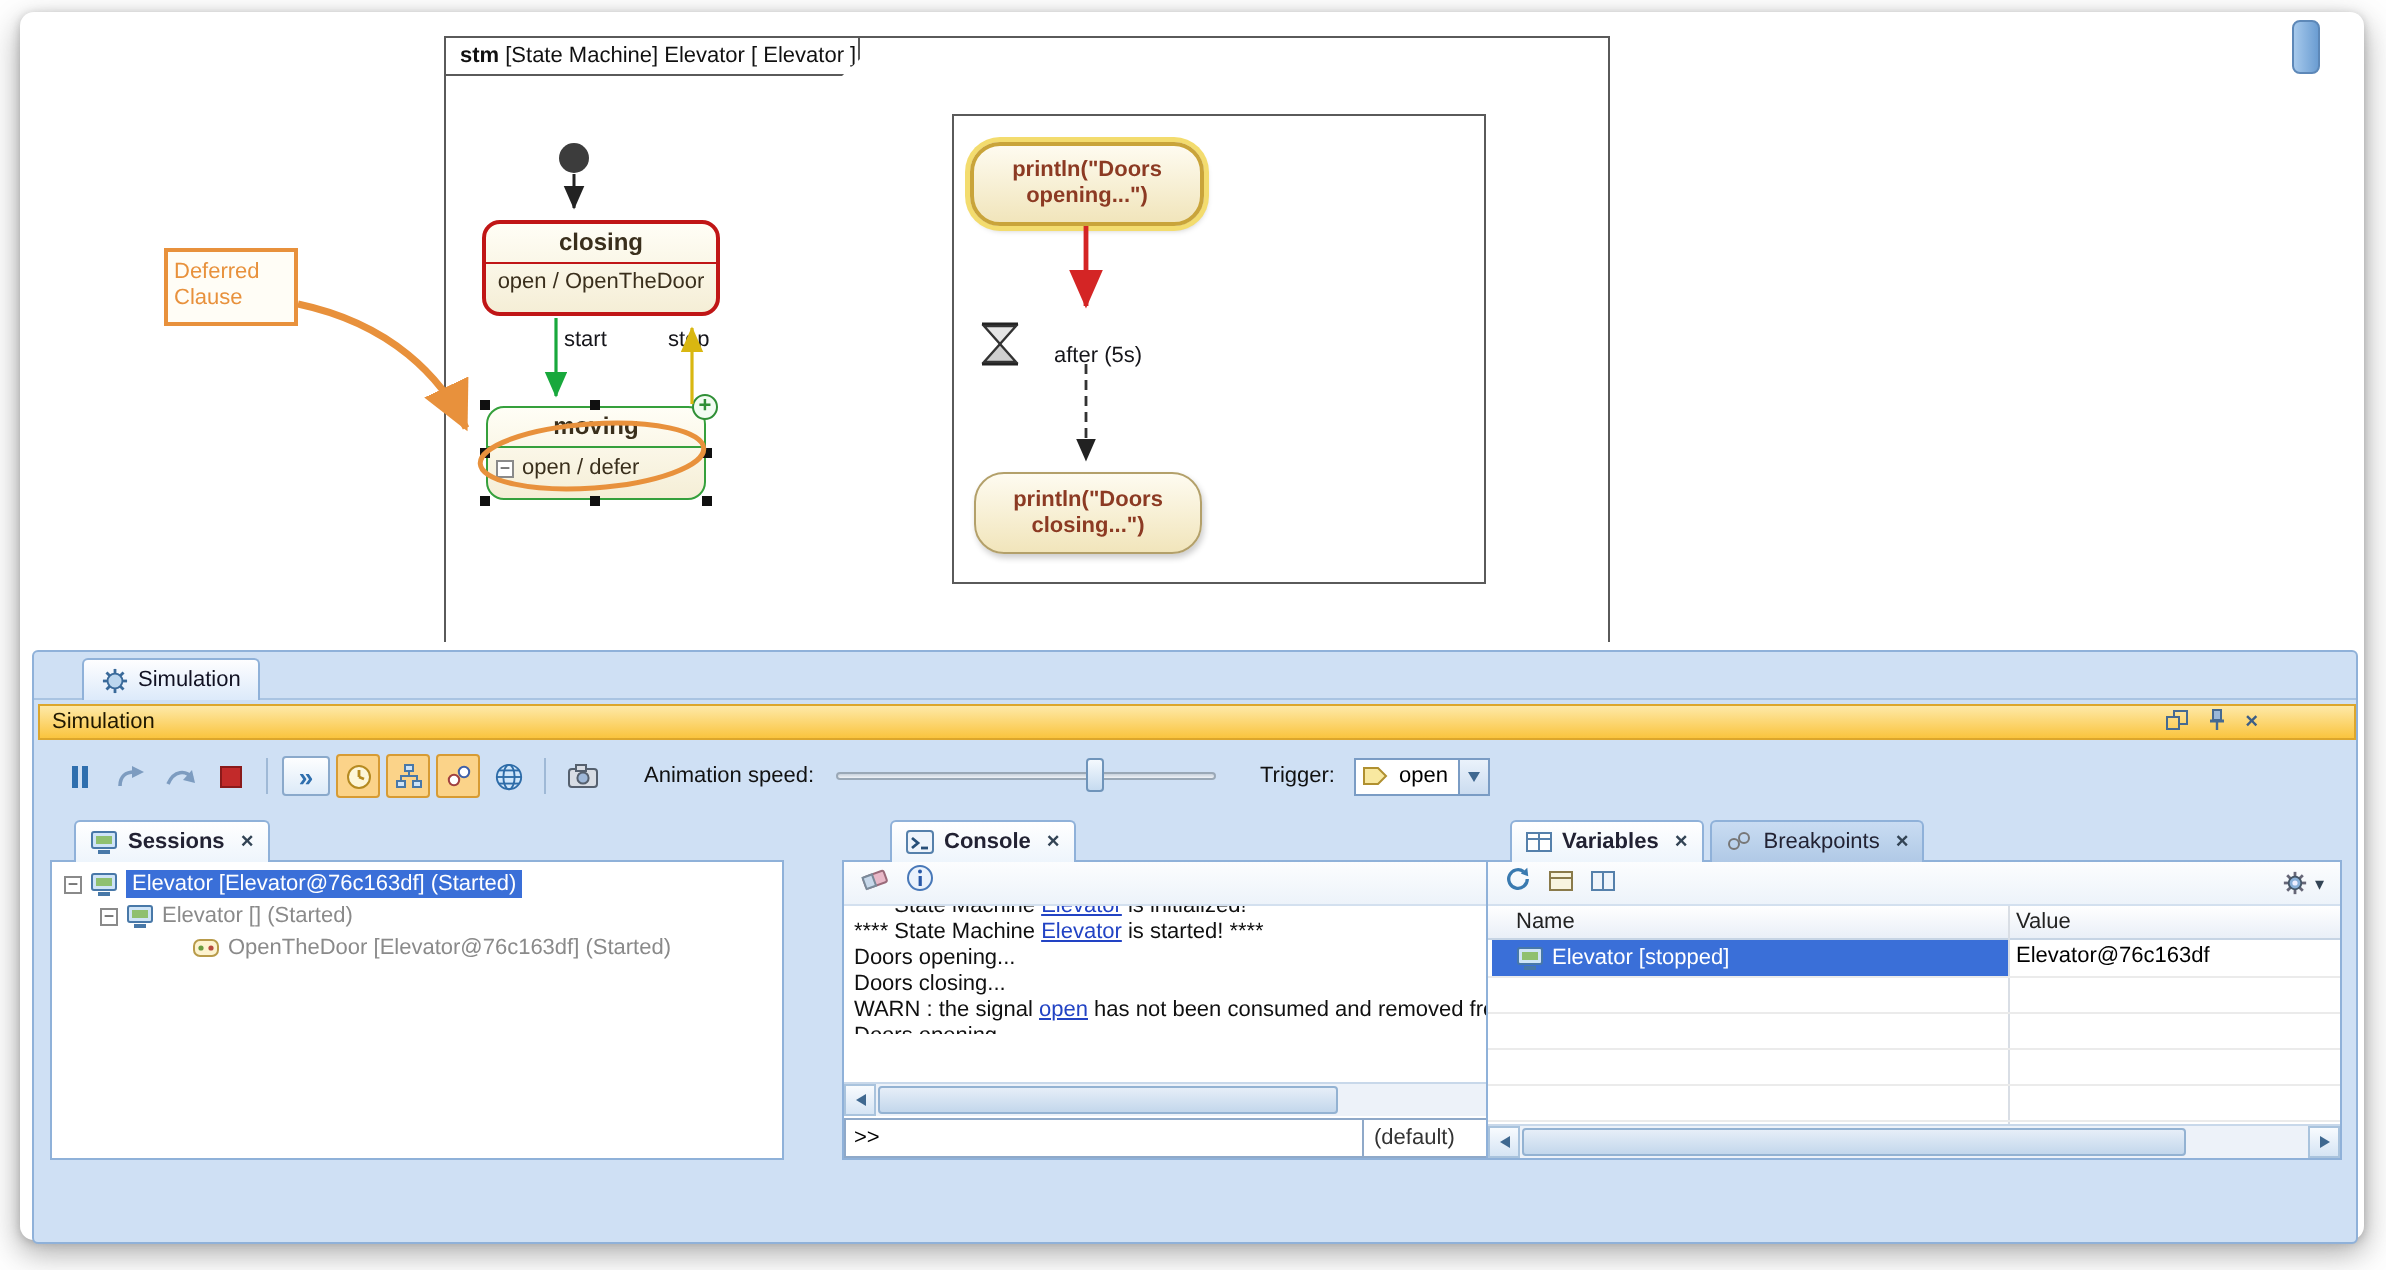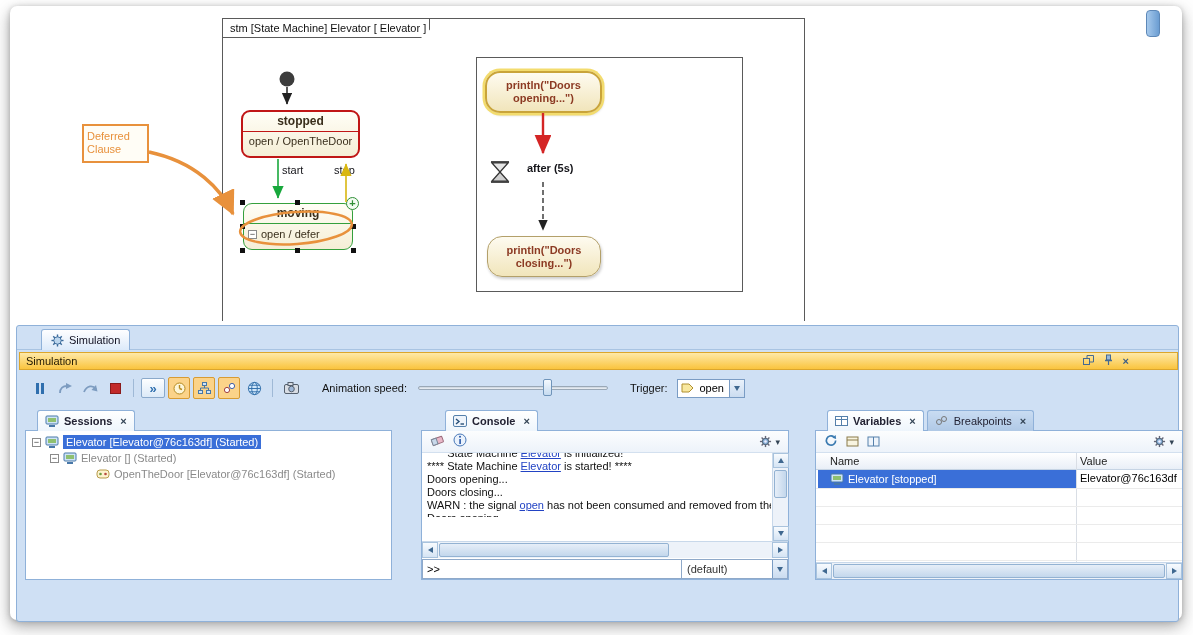--- a/index.html
+++ b/index.html
@@ -78,21 +78,21 @@
              display:flex;align-items:center;justify-content:center;}
   .t-down{width:0;height:0;border-left:3.5px solid transparent;border-right:3.5px solid transparent;border-top:5px solid #3f6890;}
   .t-up{width:0;height:0;border-left:3.5px solid transparent;border-right:3.5px solid transparent;border-bottom:5px solid #3f6890;}
   .t-left{width:0;height:0;border-top:3.5px solid transparent;border-bottom:3.5px solid transparent;border-right:5px solid #3f6890;}
   .t-right{width:0;height:0;border-top:3.5px solid transparent;border-bottom:3.5px solid transparent;border-left:5px solid #3f6890;}
 
   
   .pane{position:absolute;top:82px;height:172px;}
   #pane-sessions{left:8px;width:367px;}
   #pane-console{left:380px;width:368px;margin-left:24px;}
-  #pane-variables{left:798px;width:368px;}
+  #pane-variables{left:726px;width:428px;}
   .pane-tabs{position:absolute;left:0;right:0;top:0;height:22px;display:flex;align-items:flex-end;gap:3px;padding-left:12px;}
   #pane-console .pane-tabs{padding-left:24px;}
   .ptab{position:relative;z-index:3;display:flex;align-items:center;gap:5px;height:21px;padding:0 7px;
         font-size:11px;color:#223;border:1px solid #8fb1d9;border-bottom:none;border-radius:3px 3px 0 0;
         background:linear-gradient(#c9dcf2,#b0c9e6);margin-bottom:-1px;}
   .ptab.sel{background:linear-gradient(#ffffff,#eef5fc);font-weight:bold;}
   .tclose{font-size:11px;color:#345;margin-left:3px;font-weight:bold;}
   .pane-body{position:absolute;left:0;right:0;top:22px;bottom:0;background:#fff;border:1px solid #8fb1d9;}
   .ptool{position:absolute;left:0;right:0;top:0;height:22px;background:linear-gradient(#fcfdfe,#edf3fa);
          border-bottom:1px solid #d3e0ef;display:flex;align-items:center;gap:8px;padding:0 8px;}
@@ -139,28 +139,28 @@
              border:1px solid #93b2d2;border-radius:2px;}
 </style>
 </head>
 <body>
 
 <div class="abs" id="sheet"></div>
 <div class="abs" id="bluepill"></div>
 
 <div class="abs" id="dframe">
   <div id="dframe-header">
-    <span style="font-weight:normal">stm</span><span> [State Machine] Elevator [ Elevator ]</span>
+    <span style="font-weight:bold">stm</span><span> [State Machine] Elevator [ Elevator ]</span>
   </div>
 </div>
 
 <div class="abs" id="iframe2"></div>
 
 <div class="state" id="st-stopped">
-  <div class="st-title">stopped</div>
+  <div class="st-title">closing</div>
   <div class="st-sep"></div>
   <div class="st-comp">open / OpenTheDoor</div>
 </div>
 
 <div class="state" id="st-moving">
   <div class="hnd" style="left:-4px;top:-4px"></div>
   <div class="hnd" style="left:51px;top:-4px"></div>
   <div class="hnd" style="right:-4px;top:-4px"></div>
   <div class="hnd" style="left:-4px;top:20px"></div>
   <div class="hnd" style="right:-4px;top:20px"></div>
@@ -173,21 +173,21 @@
   <div class="st-comp">
     <span class="texp">−</span>
     <span>open / defer</span>
   </div>
 </div>
 
 <div class="abs" id="defbox">Deferred Clause</div>
 
 <div class="tlabel" style="left:282px;top:164px">start</div>
 <div class="tlabel" style="left:334px;top:164px">stop</div>
-<div class="tlabel" style="left:527px;top:162px;font-weight:bold">after (5s)</div>
+<div class="tlabel" style="left:527px;top:172px;font-weight:normal">after (5s)</div>
 
 <div class="action" id="act-open">println("Doors opening...")</div>
 <div class="action" id="act-close">println("Doors closing...")</div>
 
 <svg class="abs" style="left:486px;top:158px" width="28" height="28" viewBox="0 0 28 28">
   <line x1="5" y1="4" x2="23" y2="4" stroke="#222" stroke-width="1.6"></line>
   <line x1="5" y1="24" x2="23" y2="24" stroke="#222" stroke-width="1.6"></line>
   <polygon points="6,5 22,5 14,14" fill="#e6e6e6" stroke="#333" stroke-width="1.2"></polygon>
   <polygon points="14,14 6,23 22,23" fill="#cfcfcf" stroke="#333" stroke-width="1.2"></polygon>
 </svg>

